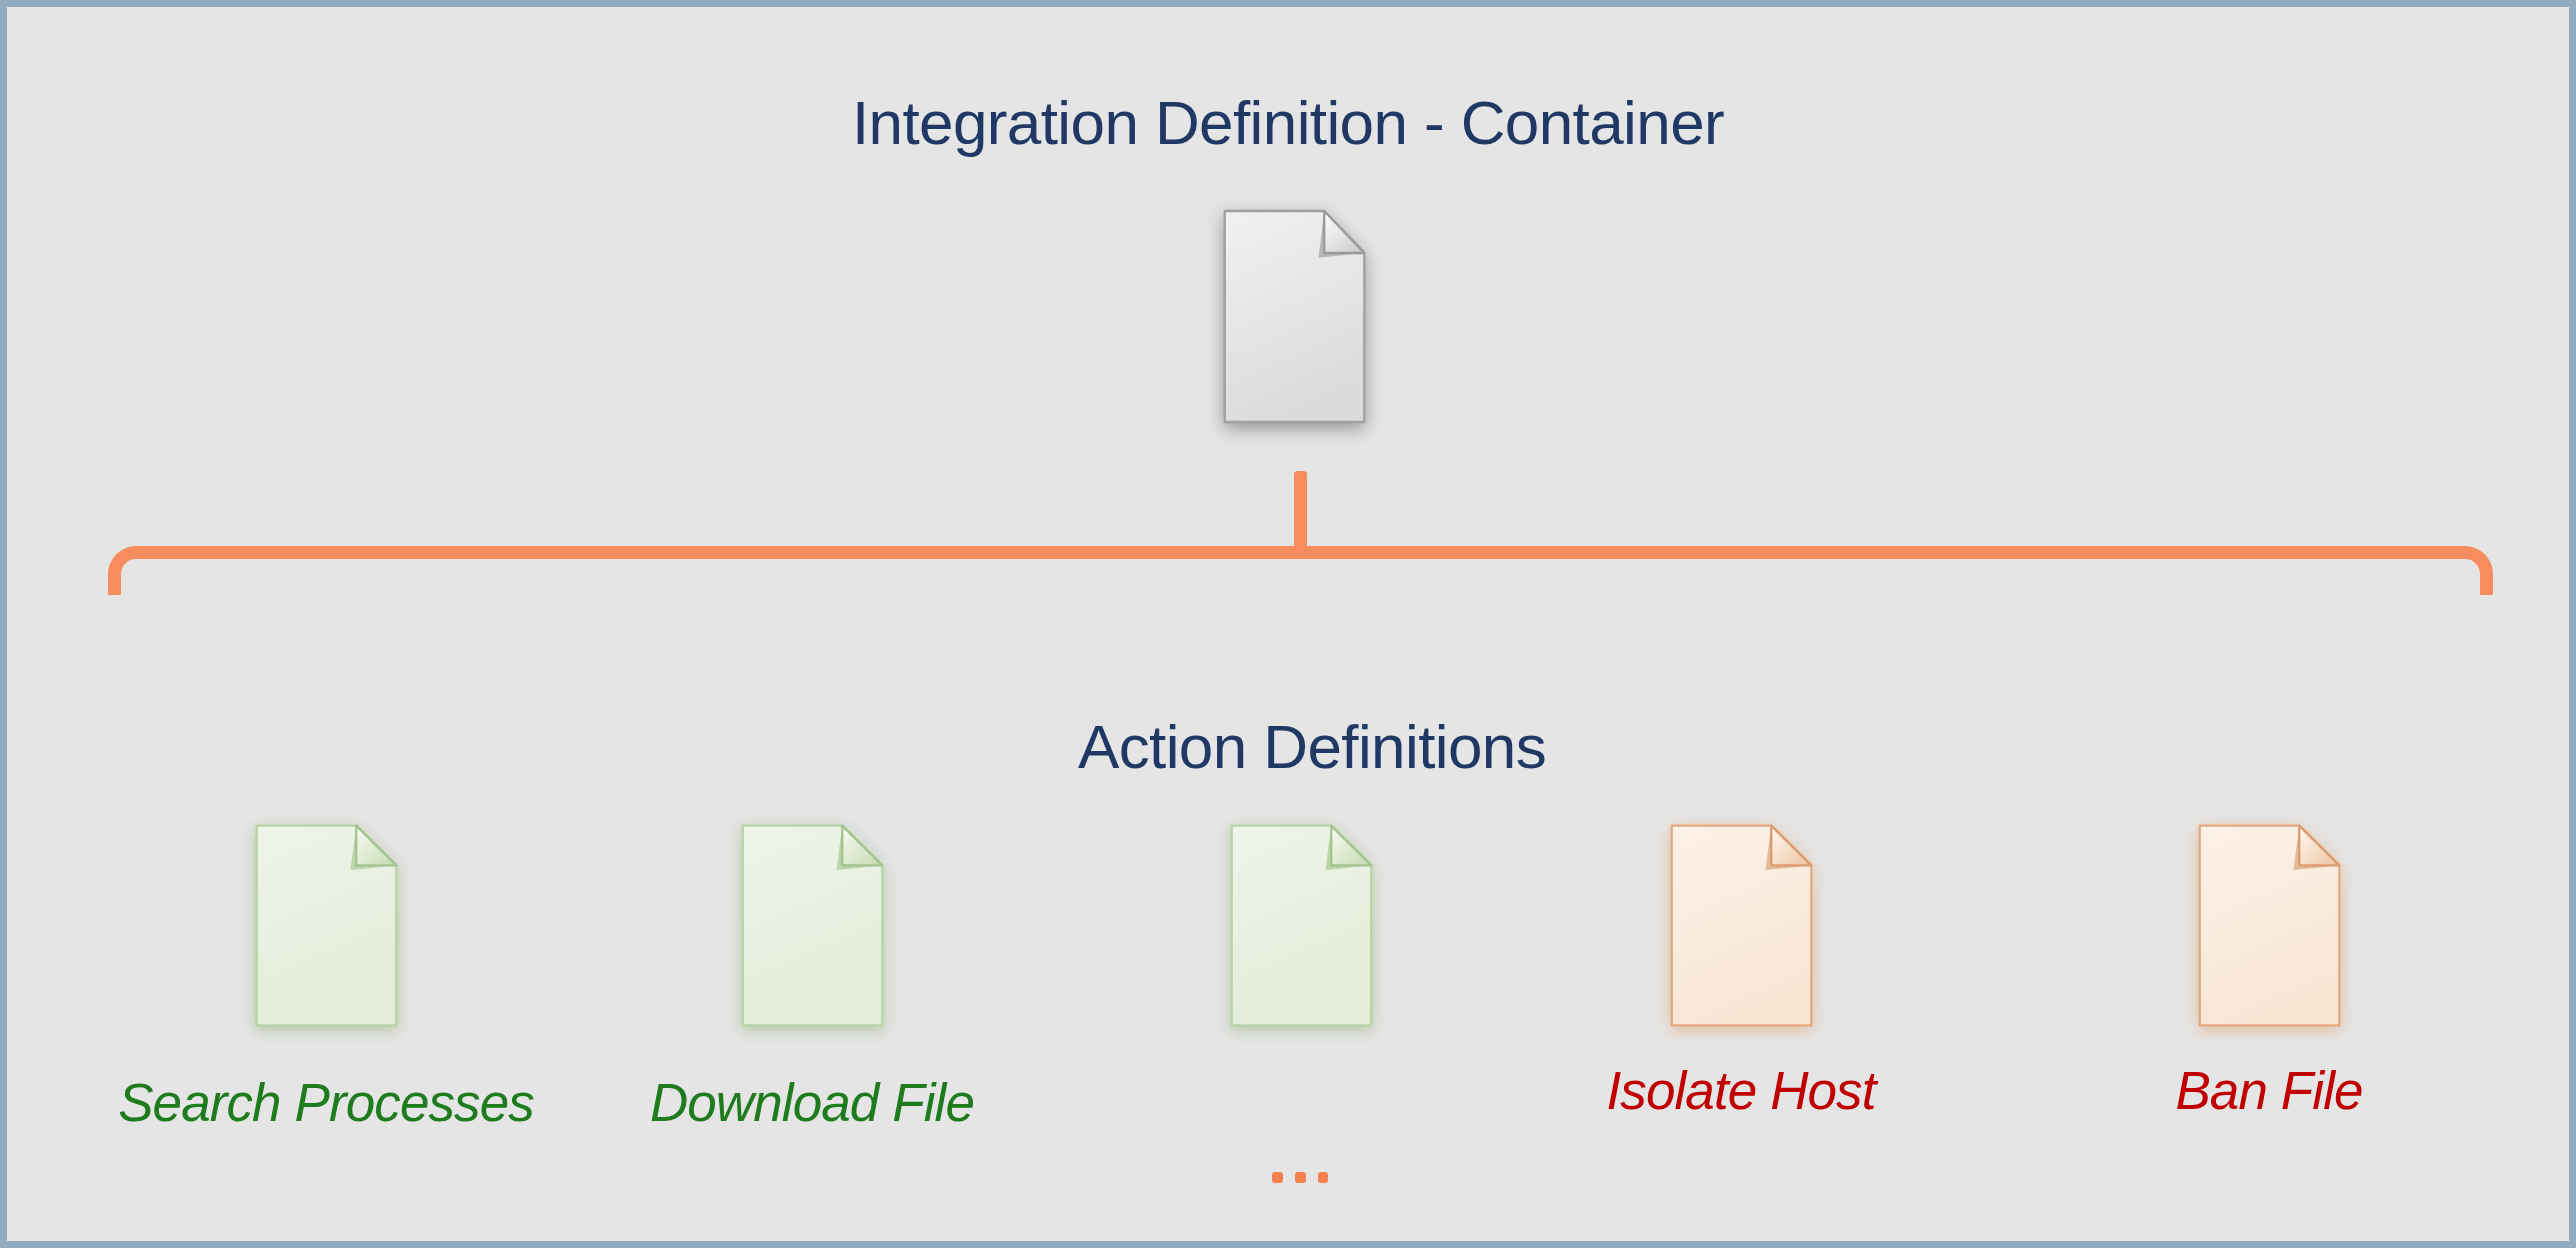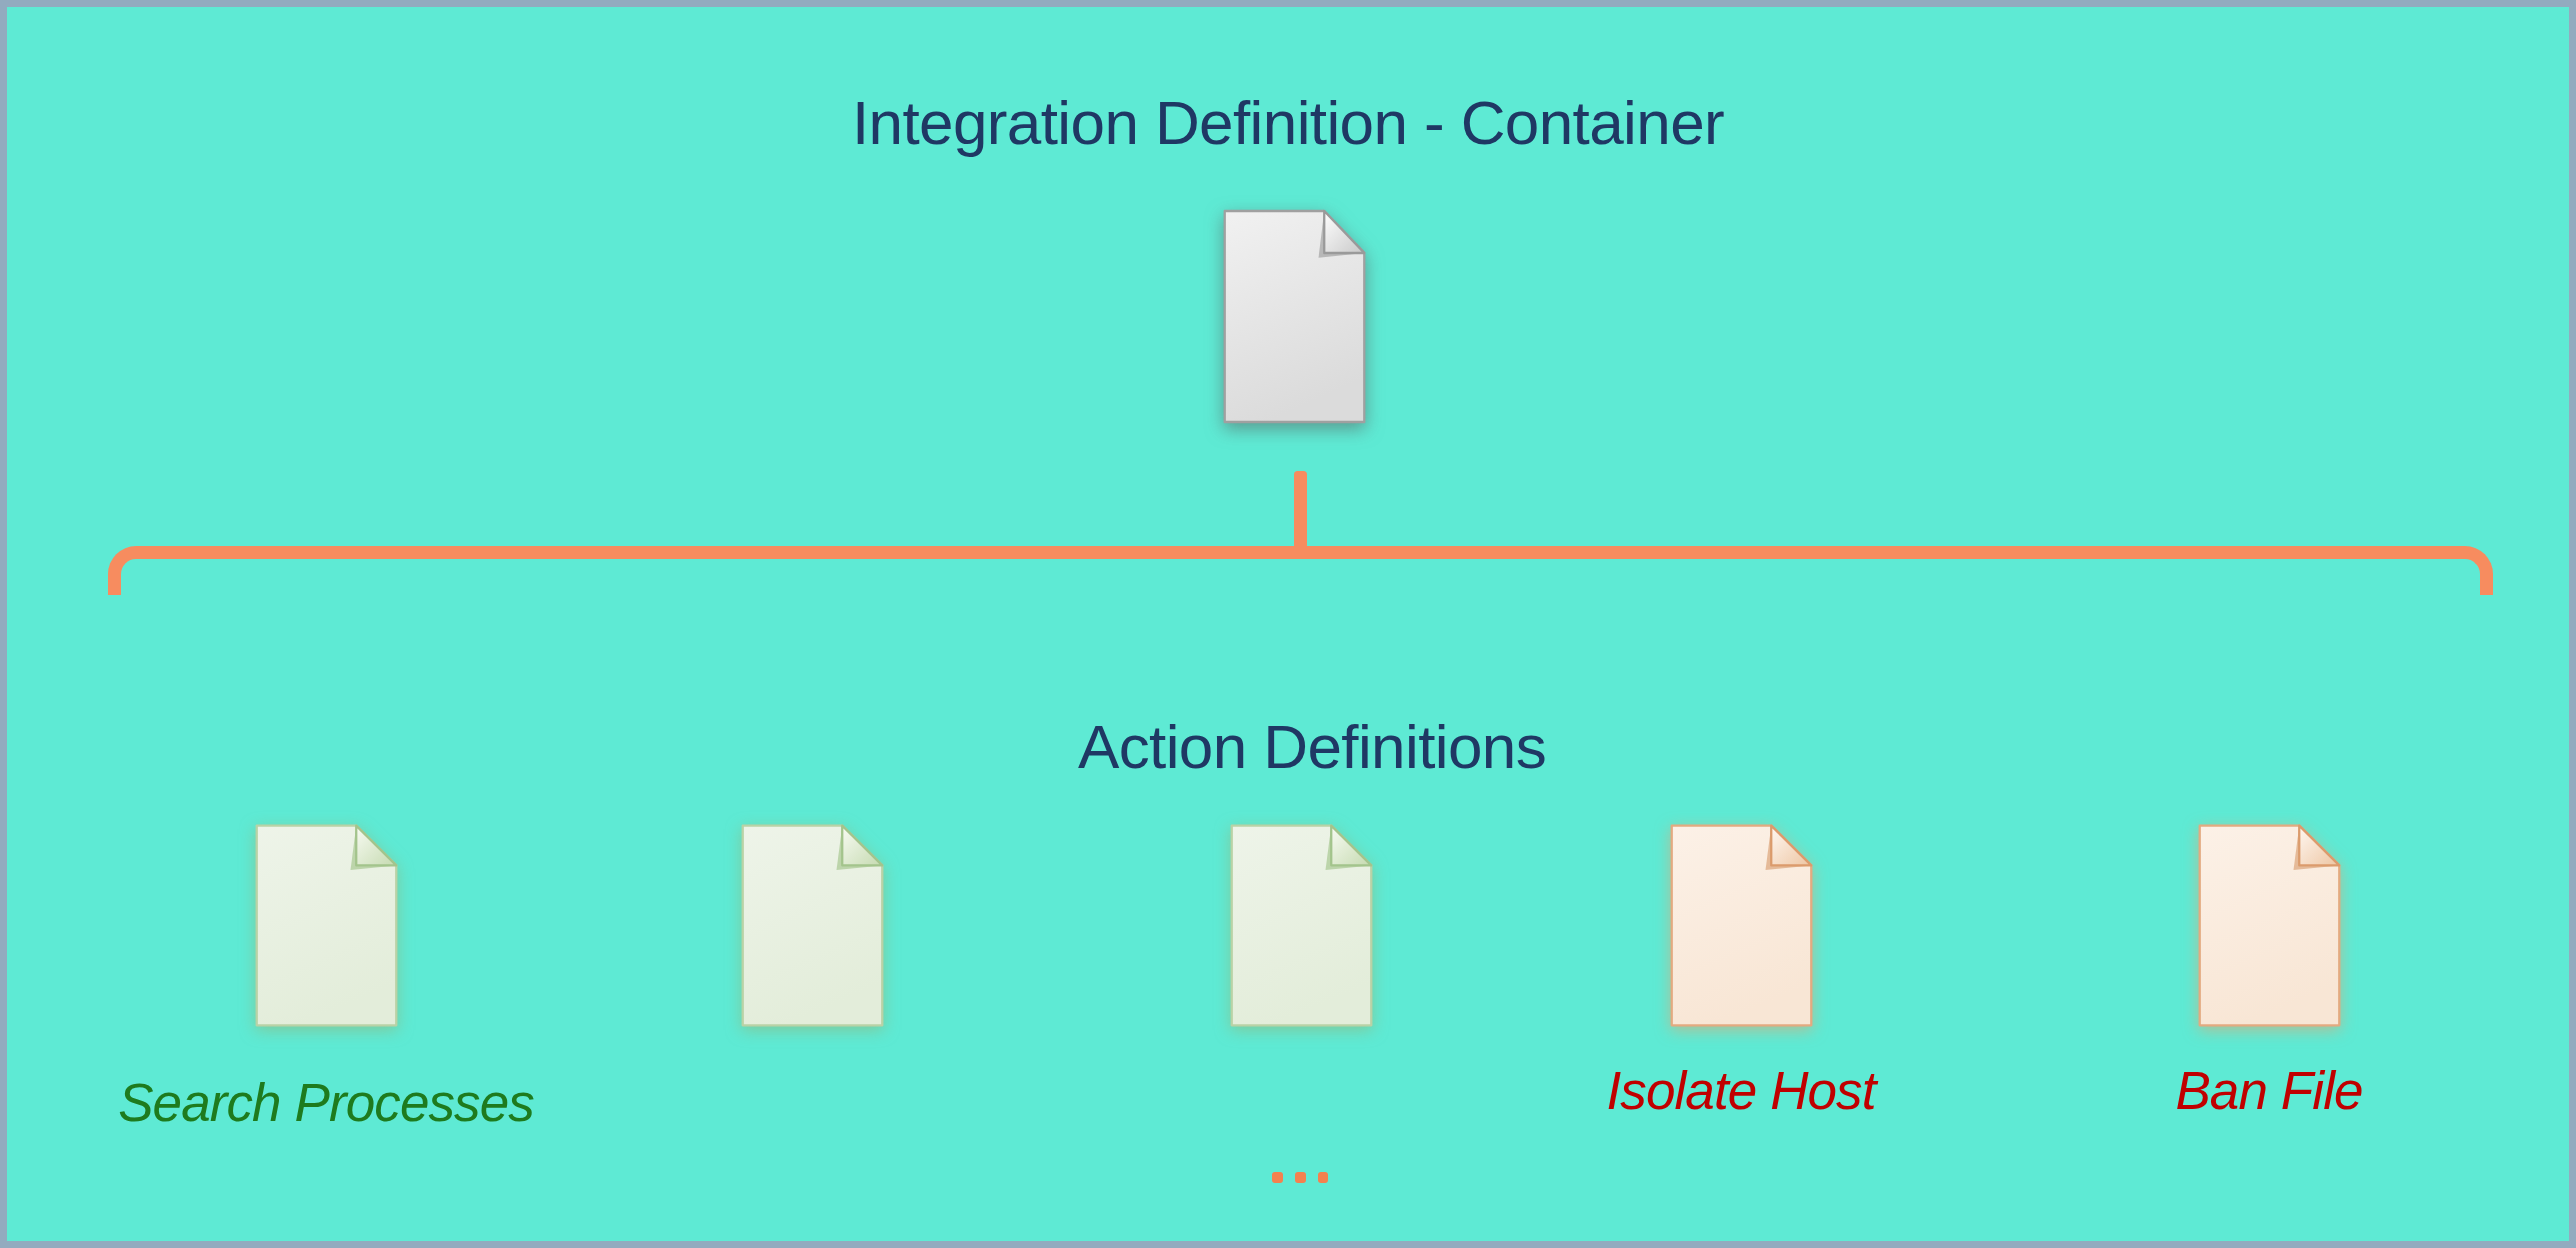--- a/index.html
+++ b/index.html
@@ -1,20 +1,20 @@
 <!DOCTYPE html>
 <html style="font-size:9.6px"><head>
 <meta charset="utf-8">
 <style>
   html,body{margin:0;padding:0;background:#ffffff;}
   .canvas{
     position:relative;
     width:2576px;height:1248px;
     box-sizing:border-box;
-    background:#5eead4;
+    background:#e5e5e5;
     border:7.2px solid #92ABBF;
     overflow:hidden;
     font-family:"Liberation Sans","DejaVu Sans",sans-serif;
   }
   .heading{
     position:absolute;left:0;width:100%;
     text-align:center;
     font-size:62px;line-height:1.15;
     letter-spacing:-0.6px;
     color:#1F3864;
@@ -135,20 +135,21 @@
     </svg>
     <div class="action-label label-green">Search Processes</div>
   </div>
 
   <div class="action-col" style="left:595px">
     <svg class="doc-svg doc-green shadow-green" width="151" height="211" viewBox="0 0 132 186" preserveAspectRatio="none">
       <path class="pg" d="M5 5 H92 L127 40 V181 H5 Z" fill="url(#gGreen)"></path>
       <path class="foldsh" d="M92 5 L127 40 L87 44 Z"></path>
       <path class="flap" d="M92 5 L127 40 H92 Z" fill="url(#gGreenFlap)"></path>
     </svg>
+    <div class="action-label label-green">Download File</div>
   </div>
 
   <div class="action-col" style="left:1084px">
     <svg class="doc-svg doc-green shadow-green" width="151" height="211" viewBox="0 0 132 186" preserveAspectRatio="none">
       <path class="pg" d="M5 5 H92 L127 40 V181 H5 Z" fill="url(#gGreen)"></path>
       <path class="foldsh" d="M92 5 L127 40 L87 44 Z"></path>
       <path class="flap" d="M92 5 L127 40 H92 Z" fill="url(#gGreenFlap)"></path>
     </svg>
   </div>
 

